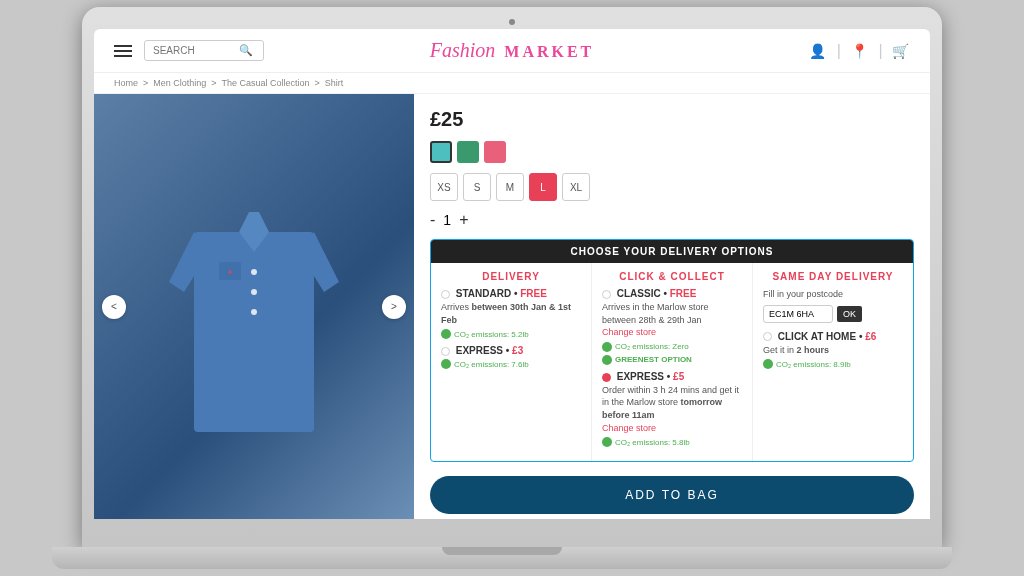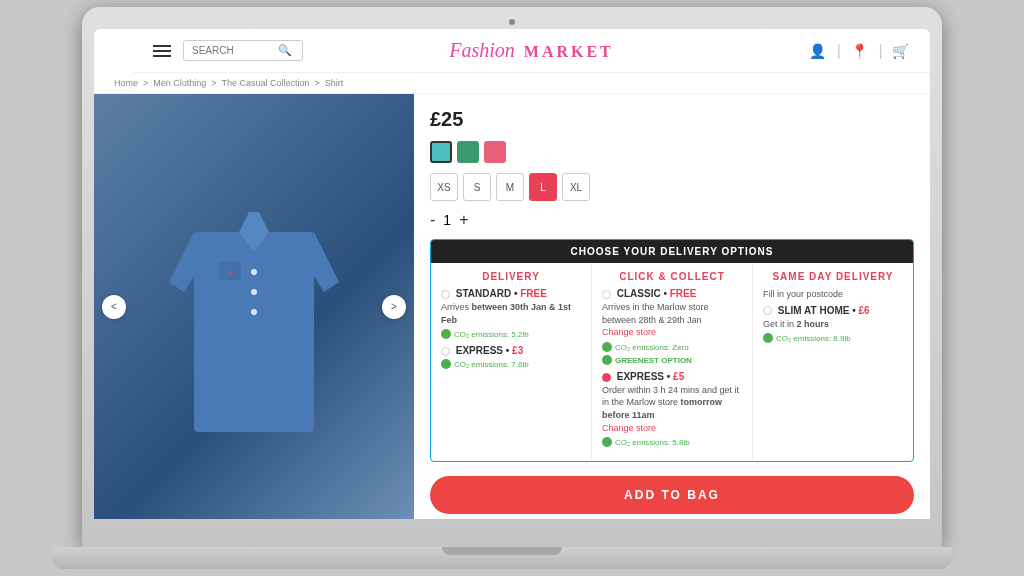--- a/index.html
+++ b/index.html
@@ -67,21 +67,20 @@
     }
 
     
     .header {
       display: flex;
       align-items: center;
       justify-content: space-between;
       padding: 8px 20px;
       border-bottom: 1px solid #eee;
       height: 44px;
-      margin-left: 39px;
     }
     .header-left {
       display: flex;
       align-items: center;
       gap: 12px;
     }
     .hamburger {
       display: flex;
       flex-direction: column;
       gap: 3px;
@@ -311,21 +310,21 @@
     .delivery-desc {
       font-size: 9px;
       color: #555;
       line-height: 1.4;
       margin-top: 2px;
     }
     .delivery-desc strong { font-weight: bold; }
     .delivery-desc a { color: #e84057; text-decoration: none; }
     .co2-badge {
       display: flex;
-      align-items: flex-end;
+      align-items: center;
       gap: 3px;
       margin-top: 3px;
     }
     .co2-icon {
       width: 10px;
       height: 10px;
       background: #4caf50;
       border-radius: 50%;
       display: inline-block;
     }
@@ -369,26 +368,26 @@
       color: white;
       padding: 3px 6px;
       font-size: 9px;
       border-radius: 2px;
       cursor: pointer;
     }
 
     
     .add-to-bag-btn {
       width: 100%;
-      background: #ef4444;
+      background: #0c4a6e;
       color: white;
       border: none;
       padding: 12px;
       font-size: 12px;
-      font-weight: bold;
+      font-weight: normal;
       letter-spacing: 2px;
       border-radius: 25px;
       cursor: pointer;
       text-align: center;
       margin-top: 4px;
     }
   </style>
 </head>
 <body>
 
@@ -561,24 +560,28 @@
                     <div class="co2-badge">
                       <span class="co2-icon"></span>
                       <span class="co2-text">CO₂ emissions: 5.8lb</span>
                     </div>
                   </div>
                 </div>
 
                 <div class="delivery-col">
                   <div class="delivery-col-title">SAME DAY DELIVERY</div>
                   <div class="delivery-desc" style="margin-bottom:4px;">Fill in your postcode</div>
+                  <div class="postcode-row">
+                    <input class="postcode-input" type="text" value="EC1M 6HA" style="">
+                    <div class="postcode-ok">OK</div>
+                  </div>
                   <div class="delivery-option">
                     <div style="font-size:10px; font-weight:bold; color:#333;">
                       <span class="radio-circle"></span>
-                      <span>SLIM AT HOME</span>
+                      <span>CLICK AT HOME</span>
                       •
                       <span style="color:#e84057;">£6</span>
                     </div>
                     <div class="delivery-desc">
                       Get it in <strong>2 hours</strong>
                     </div>
                     <div class="co2-badge">
                       <span class="co2-icon"></span>
                       <span class="co2-text">CO₂ emissions: 8.9lb</span>
                     </div>

